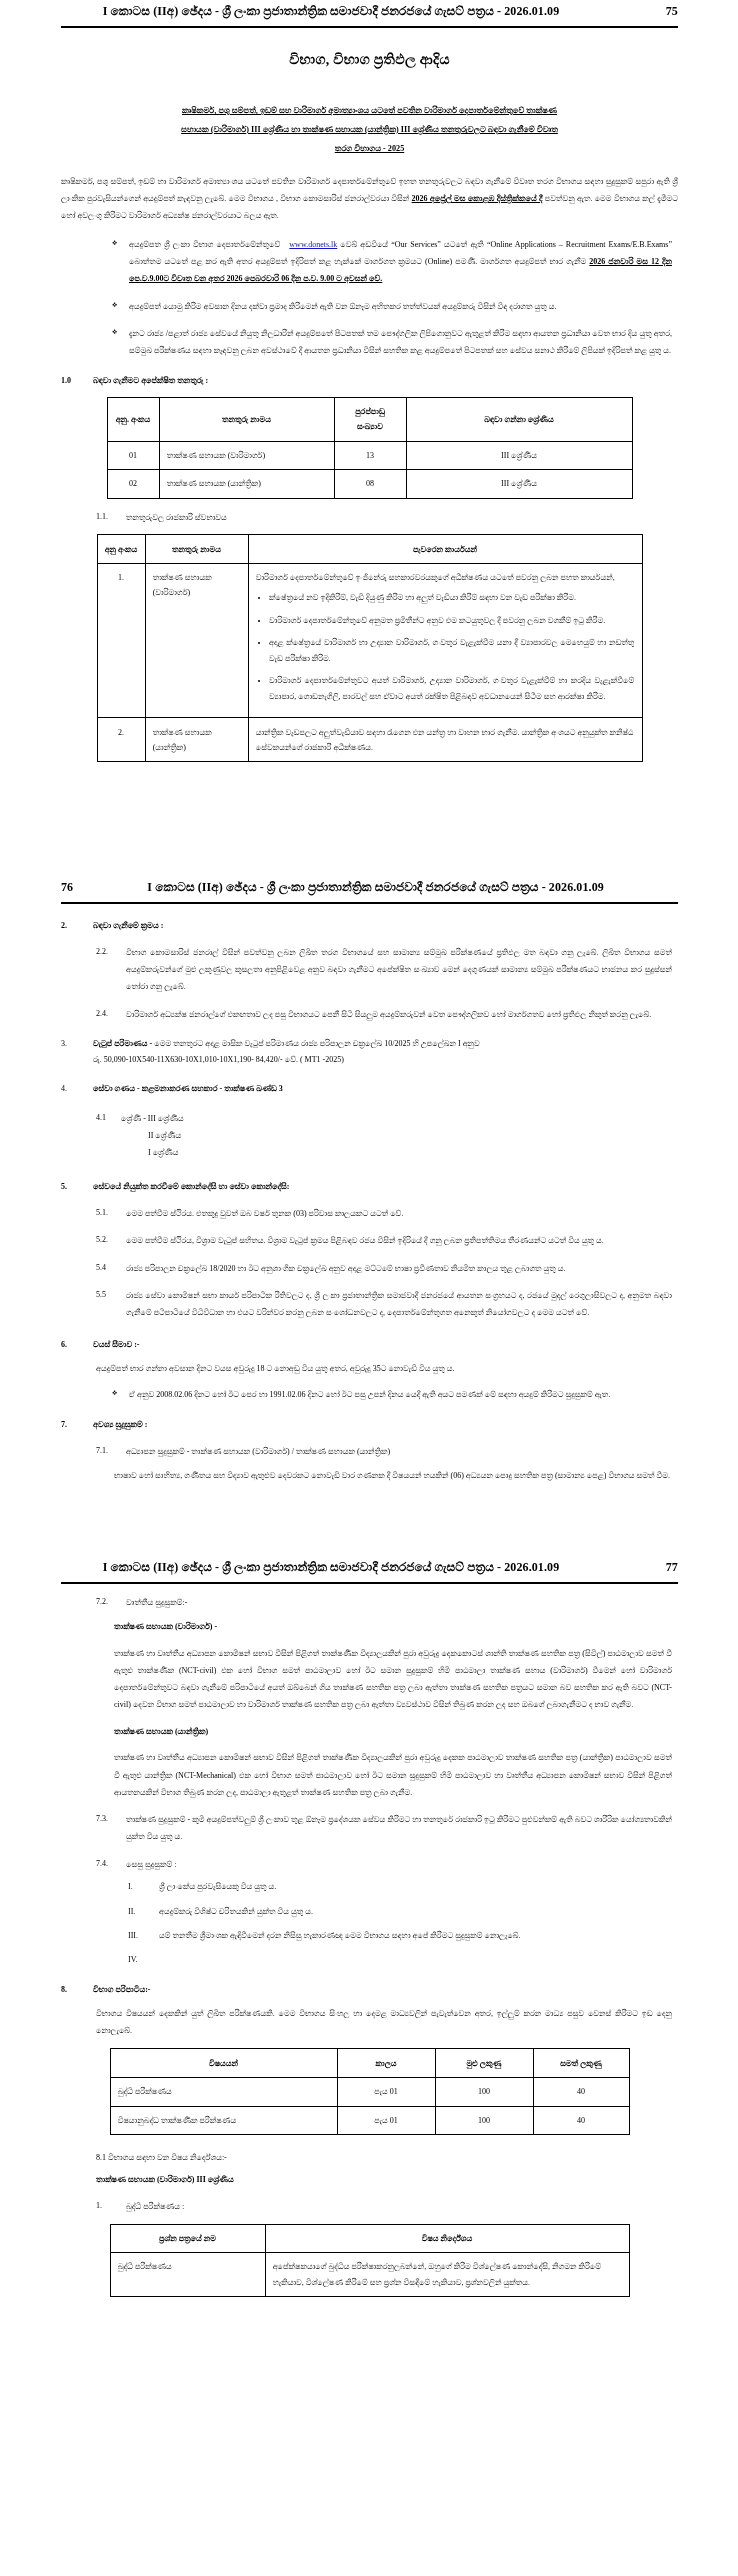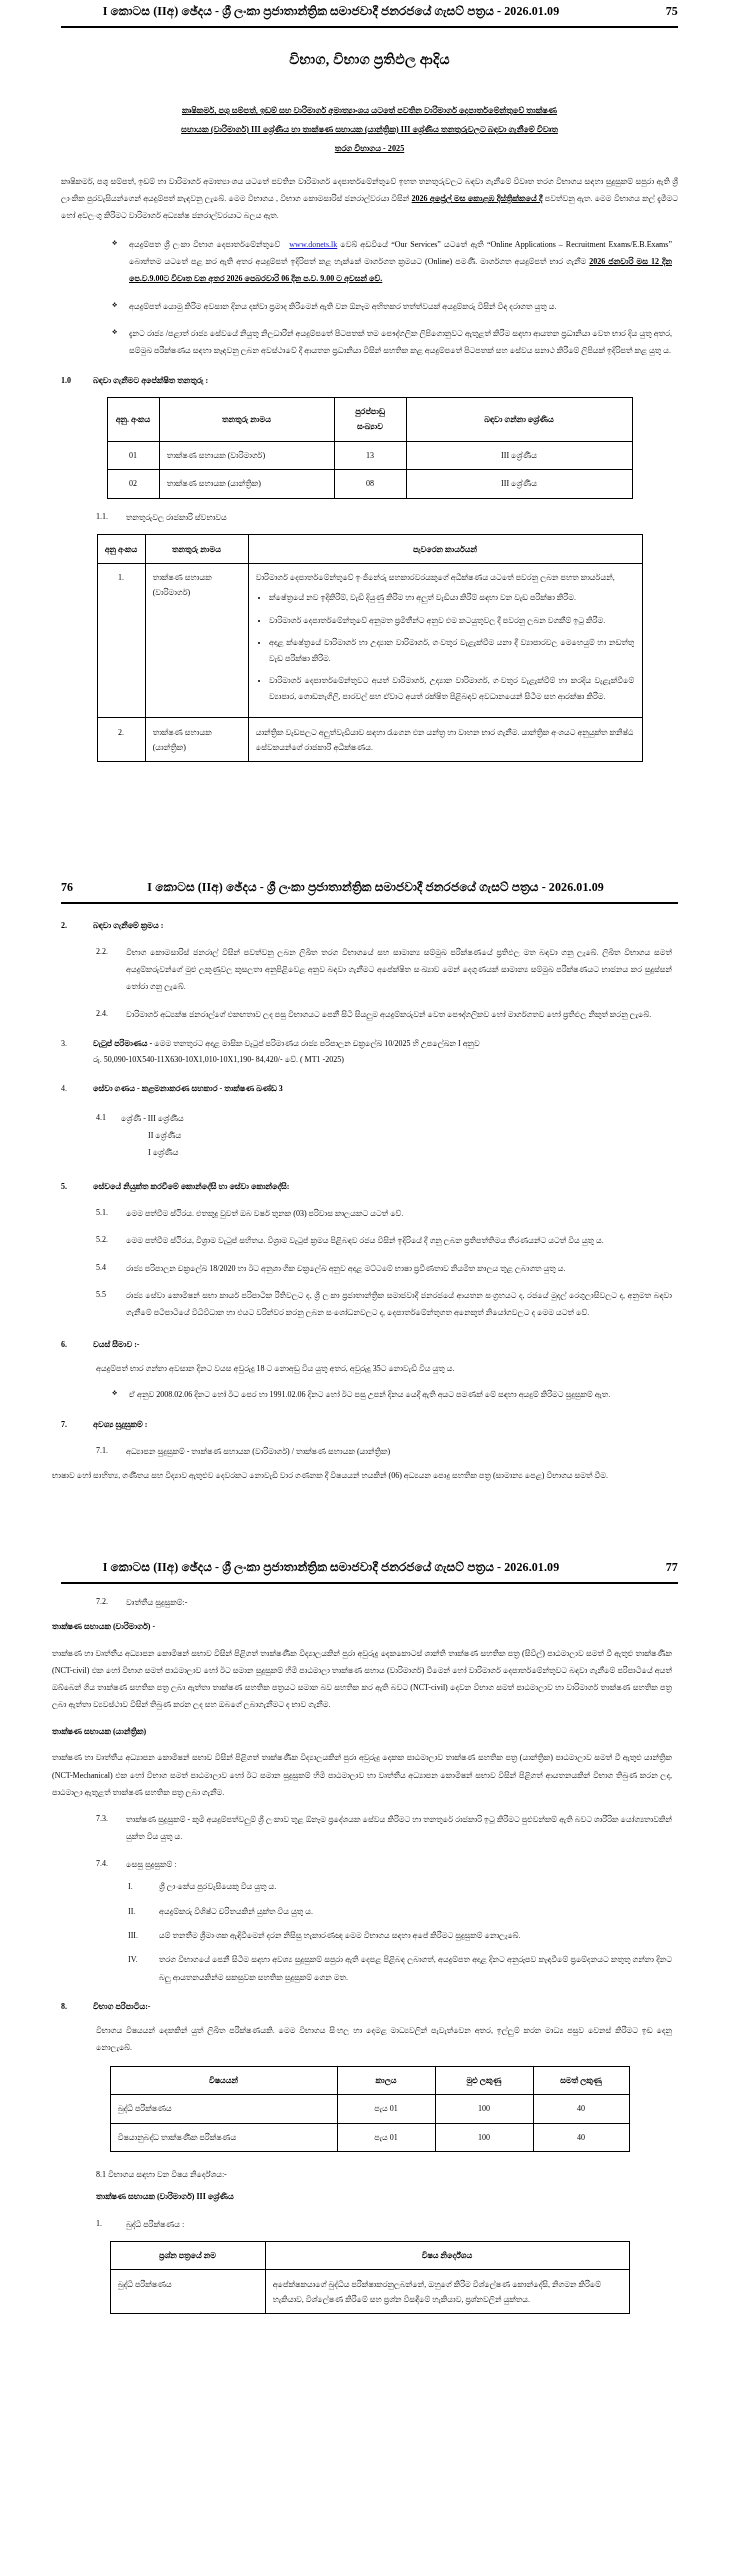--- a/index.html
+++ b/index.html
@@ -105,21 +105,21 @@
   .sub {
     display: flex;
     padding: 0 67px 0 96px;
     margin: 10.3px 0 3.1px 0;
     text-align: justify;
   }
   .sub .num { width: 30px; flex: 0 0 30px; }
   .sub .txt { flex: 1; text-align: justify; line-height: 2.15; }
 
   .plain-indent {
-    padding: 0 67px 0 52px;
+    padding: 0 67px 0 114px;
     text-align: justify;
     line-height: 2.15;
     margin: 7.2px 0 9.3px 0;
   }
   .plain-indent-2 {
     padding: 0 67px 0 96px;
     text-align: justify;
     line-height: 2.15;
     margin: 7.2px 0 9.3px 0;
   }
@@ -396,21 +396,20 @@
     <li>
       <span class="rn">II.</span>
       <span class="rt">අයදුම්කරු විශිෂ්ට චරිතයකින් යුක්ත විය යුතු ය.</span>
     </li>
     <li>
       <span class="rn">III.</span>
       <span class="rt">යම් තනතීම ශ්‍රීමාංශක ඇඳිවීමෙන් දරන නිසිසු හැකාරණඥ මෙම විභාගය සඳහා අපේ කිරීමට සුදුසුකම් නොලැබේ.</span>
     </li>
     <li>
       <span class="rn">IV.</span>
-      <span class="rt">තරග විභාගයේ පෙනී සිටීම සඳහා අවශ්‍ය සුදුසුකම් සපුරා ඇති දෙපළ පිළිබඳ ලබාගත්, අයදුම්පත අදාළ දිනට අනුරූපව කැඳවීමේ ප්‍රමේදනයට කතුතු ගන්නා දිනට බලු ආයතනයකින්ම සකසුවක සහතික සුදුසුකම් ගෙන මත.</span>
     </li>
   </ul>
 
   <div class="sec" style="margin-top:13.4px">
     <span class="num">8.</span>
     <span class="txt">විභාග පරිපාටිය:-</span>
   </div>
 
   <div class="plain-indent-2" style="padding-left:96px">විභාගය විෂයයන් දෙකකින් යුත් ලිඛිත පරීක්ෂණයකි. මෙම විභාගය සිංහල හා දෙමළ මාධ්‍යවලින් පැවැත්වෙන අතර, ඉල්ලුම් කරන මාධ්‍ය පසුව වෙනස් කිරීමට ඉඩ දෙනු නොලැබේ.</div>
 

